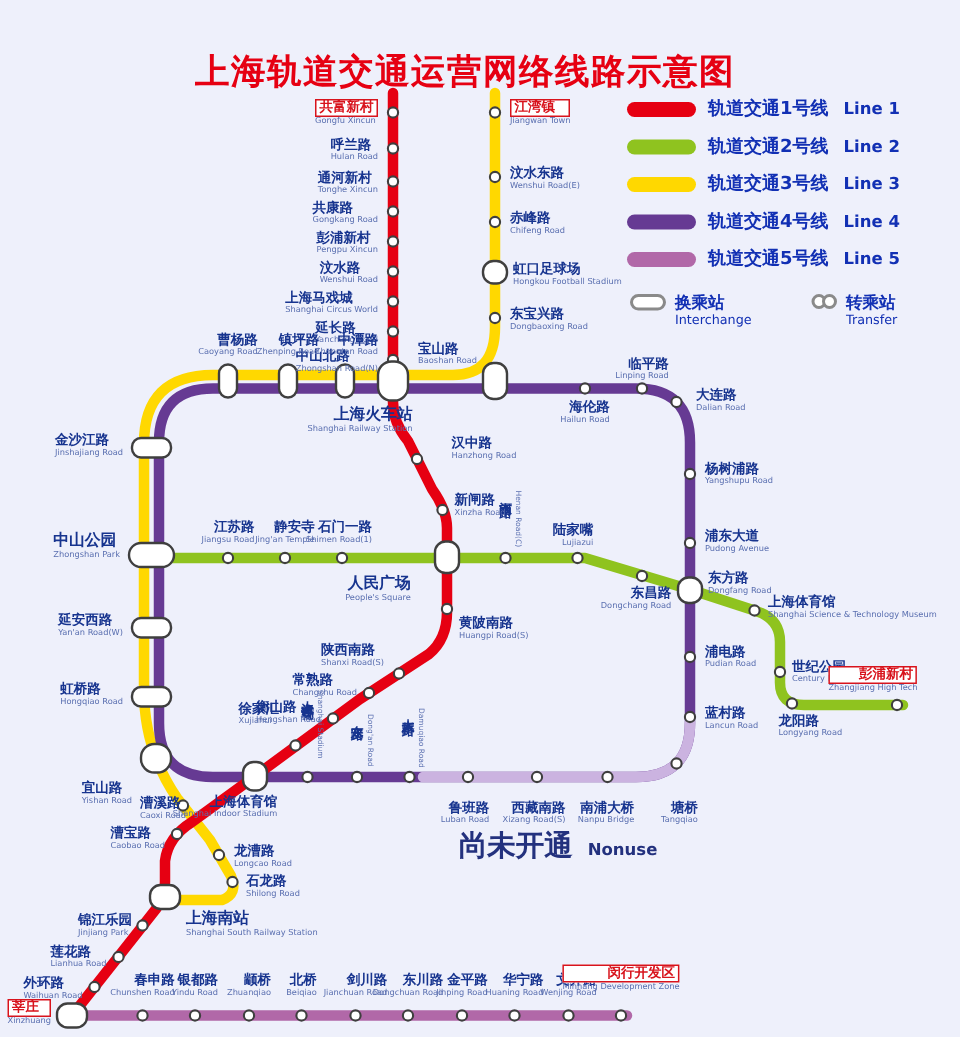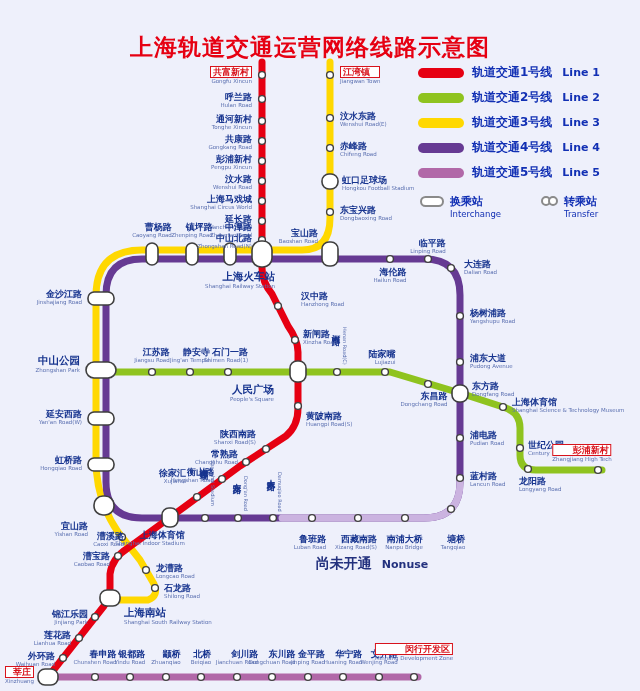--- a/index.html
+++ b/index.html
@@ -27,29 +27,29 @@
   .circicon { display:flex; margin-top:2px; }
   .circicon i { display:block; width:10px; height:10px; background:#fff; border:2px solid #8a8a8a; border-radius:50%; }
   .circicon i + i { margin-left:-3px; }
   .xzh { display:block; font-size:11px; font-weight:bold; color:#1230b4; }
   .xen { display:block; font-size:8.5px; color:#1230b4; }
 
   .lbl { position:absolute; line-height:1.12; white-space:nowrap; z-index:3; }
   .lbl span { display:block; }
   .zh { font-size:9px; font-weight:bold; color:#17348f; }
   .en { font-size:5.5px; color:#5a6fb0; }
-  .ar { transform:translateX(-100%); text-align:right; }
+  .ar { transform:translateX(-100%); text-align:left; }
   .ac { transform:translateX(-50%); text-align:right; }
   .bg .zh { font-size:10.5px; }
   .rb .zh { color:#d8131c; border:1px solid #d8131c; background:#fff; padding:0 2px; }
   .vert { display:flex; flex-direction:row; }
   .vert .zh { writing-mode:vertical-rl; text-orientation:upright; font-size:8.5px; letter-spacing:1px; }
   .vert .en { writing-mode:vertical-rl; font-size:5px; margin-left:1px; color:#5a6fb0; }
   .nonuse { white-space:nowrap; }
-  .nonuse .nz { display:inline; font-size:14px; font-weight:bold; color:#23317e; margin-right:10px; }
+  .nonuse .nz { display:inline; font-size:19px; font-weight:bold; color:#23317e; margin-right:10px; }
   .nonuse .nen { display:inline; font-size:11px; font-weight:bold; color:#23317e; }
 </style>
 </head>
 <body>
 
 <svg id="map" width="640" height="691" viewBox="0 0 640 691">
   <path class="ln" stroke="#ffd800" d="M330 62 L330 218 Q330 250 302 250 L142 250 Q96 250 96 296 L96 460 Q96 500 118 532 L140 560 L154 584 Q159 596 148 600 L112 600"></path>
   <path class="ln" stroke="#663a93" d="M142 259 L424 259 Q460 259 460 295 L460 482 Q460 518 424 518 L142 518 Q106 518 106 482 L106 295 Q106 259 142 259 Z"></path>
   <path class="ln" stroke="#cbb3e0" d="M282 518 L424 518 Q460 518 460 482"></path>
   <path class="ln" stroke="#8fc31f" d="M100 372 L390 372 L460 393 L503 407 Q520 412 520 428 L520 455 Q520 470 536 470 L602 470"></path>

